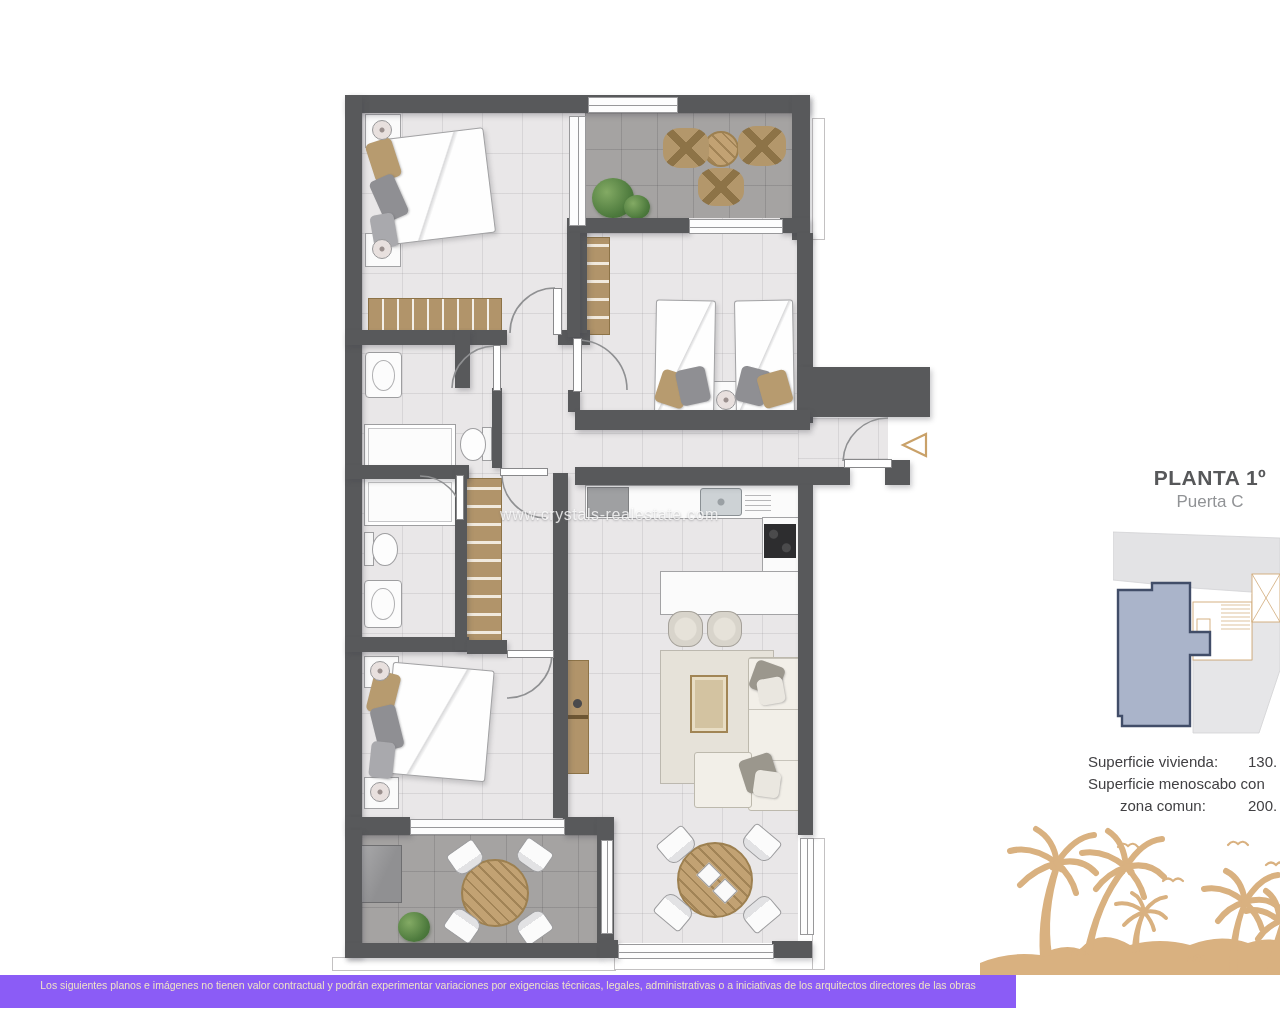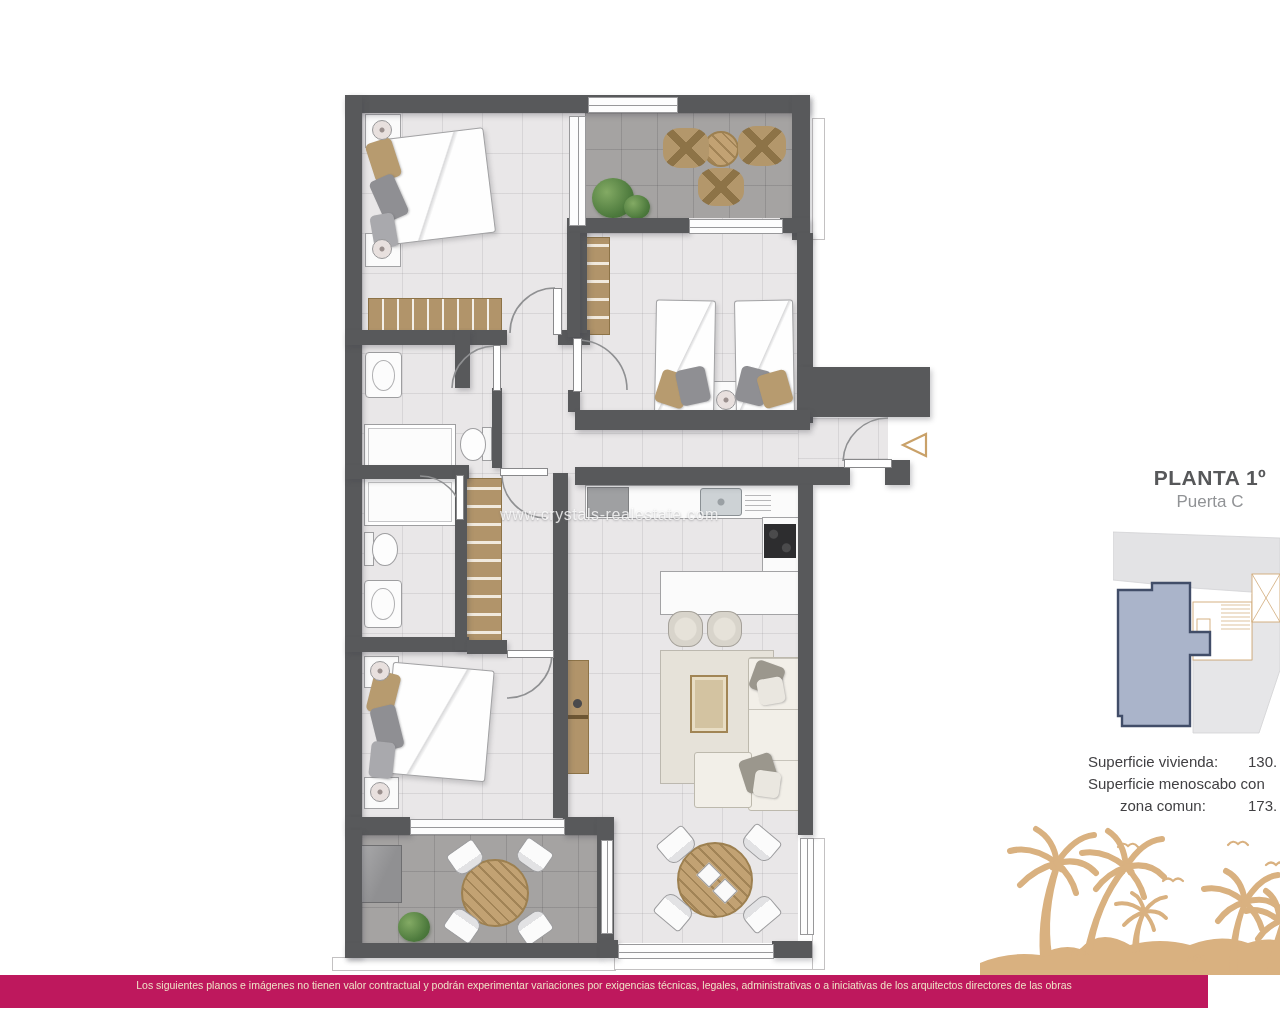--- a/index.html
+++ b/index.html
@@ -58,21 +58,21 @@
   .leaf{position:absolute;background:#fff;border:1px solid #88888a;z-index:60;}
   .rug{position:absolute;background:#e6e2d9;border:1px solid rgba(160,156,146,.6);z-index:15;}
   
   .floor-title{position:absolute;left:1125px;top:466px;width:170px;text-align:center;
     font-size:21px;font-weight:bold;letter-spacing:.5px;color:#57585a;z-index:80;}
   .door-subtitle{position:absolute;left:1125px;top:492px;width:170px;text-align:center;
     font-size:17px;color:#919396;z-index:80;}
   .area-label{position:absolute;font-size:15px;color:#414043;z-index:80;}
   .watermark{position:absolute;left:500px;top:506px;font-size:16px;font-weight:normal;letter-spacing:.6px;
     color:rgba(255,255,255,.78);text-shadow:0 1px 2px rgba(110,110,114,.5);z-index:70;}
-  .bottom-bar{position:absolute;left:0;top:975px;width:1208px;height:33px;background:#be185d;z-index:90;}
+  .bottom-bar{position:absolute;left:0;top:975px;width:1016px;height:33px;background:#8b5cf6;z-index:90;}
   .bottom-bar .line{width:100%;text-align:center;font-size:10.5px;line-height:13px;color:#efe2c7;}
   .bottom-bar .inner{padding-top:4px;}
   svg{display:block;}
 </style>
 </head>
 <body>
 
 <div class="canvas">
 
   <div class="abs" style="left:0;top:0;width:1000px;height:1024px;">
@@ -249,21 +249,21 @@
     <rect x="84" y="99" width="13" height="13" fill="none" stroke="#d0a977" stroke-width="0.9"></rect>
     <rect x="139" y="54" width="28" height="48" fill="#ffffff" stroke="#d0a977" stroke-width="0.9"></rect>
     <path d="M139 54 L167 102 M167 54 L139 102" stroke="#d0a977" stroke-width="0.8"></path>
     <path d="M5 70 L39 70 L39 63 L77 63 L77 112 L97 112 L97 135 L77 135 L77 206 L9 206 L9 196 L5 196 Z" fill="#aab4ca" stroke="#414d68" stroke-width="2.4"></path>
   </svg>
 
   <div class="area-label" style="left:1088px;top:753px;">Superficie vivienda:</div>
   <div class="area-label" style="left:1248px;top:753px;">130.</div>
   <div class="area-label" style="left:1088px;top:775px;">Superficie menoscabo con</div>
   <div class="area-label" style="left:1120px;top:797px;">zona comun:</div>
-  <div class="area-label" style="left:1248px;top:797px;">173.</div>
+  <div class="area-label" style="left:1248px;top:797px;">200.</div>
 
   <svg width="300" height="160" viewBox="0 0 300 160" style="position:absolute;left:980px;top:815px;z-index:20;">
     <g fill="#d9b180" stroke="none">
       <path d="M0 160 L0 148 Q28 136 60 140 Q82 128 100 134 Q120 112 150 130 Q180 122 210 130 Q240 118 268 128 Q286 122 300 126 L300 160 Z"></path>
       <path d="M60 142 C58 112 62 82 74 50 L80 52 C70 84 68 112 72 140 Z"></path>
       <path d="M112 140 C116 108 128 78 148 54 L143 50 C122 76 110 108 104 138 Z"></path>
       <path d="M152 138 C152 122 156 108 162 96 L166 98 C160 110 158 124 160 136 Z"></path>
       <path d="M250 160 C248 136 252 112 262 88 L267 90 C258 112 256 136 258 158 Z"></path>
       <path d="M286 160 C290 138 296 120 300 108 L300 160 Z"></path>
       <circle cx="73" cy="52" r="3.5"></circle>

